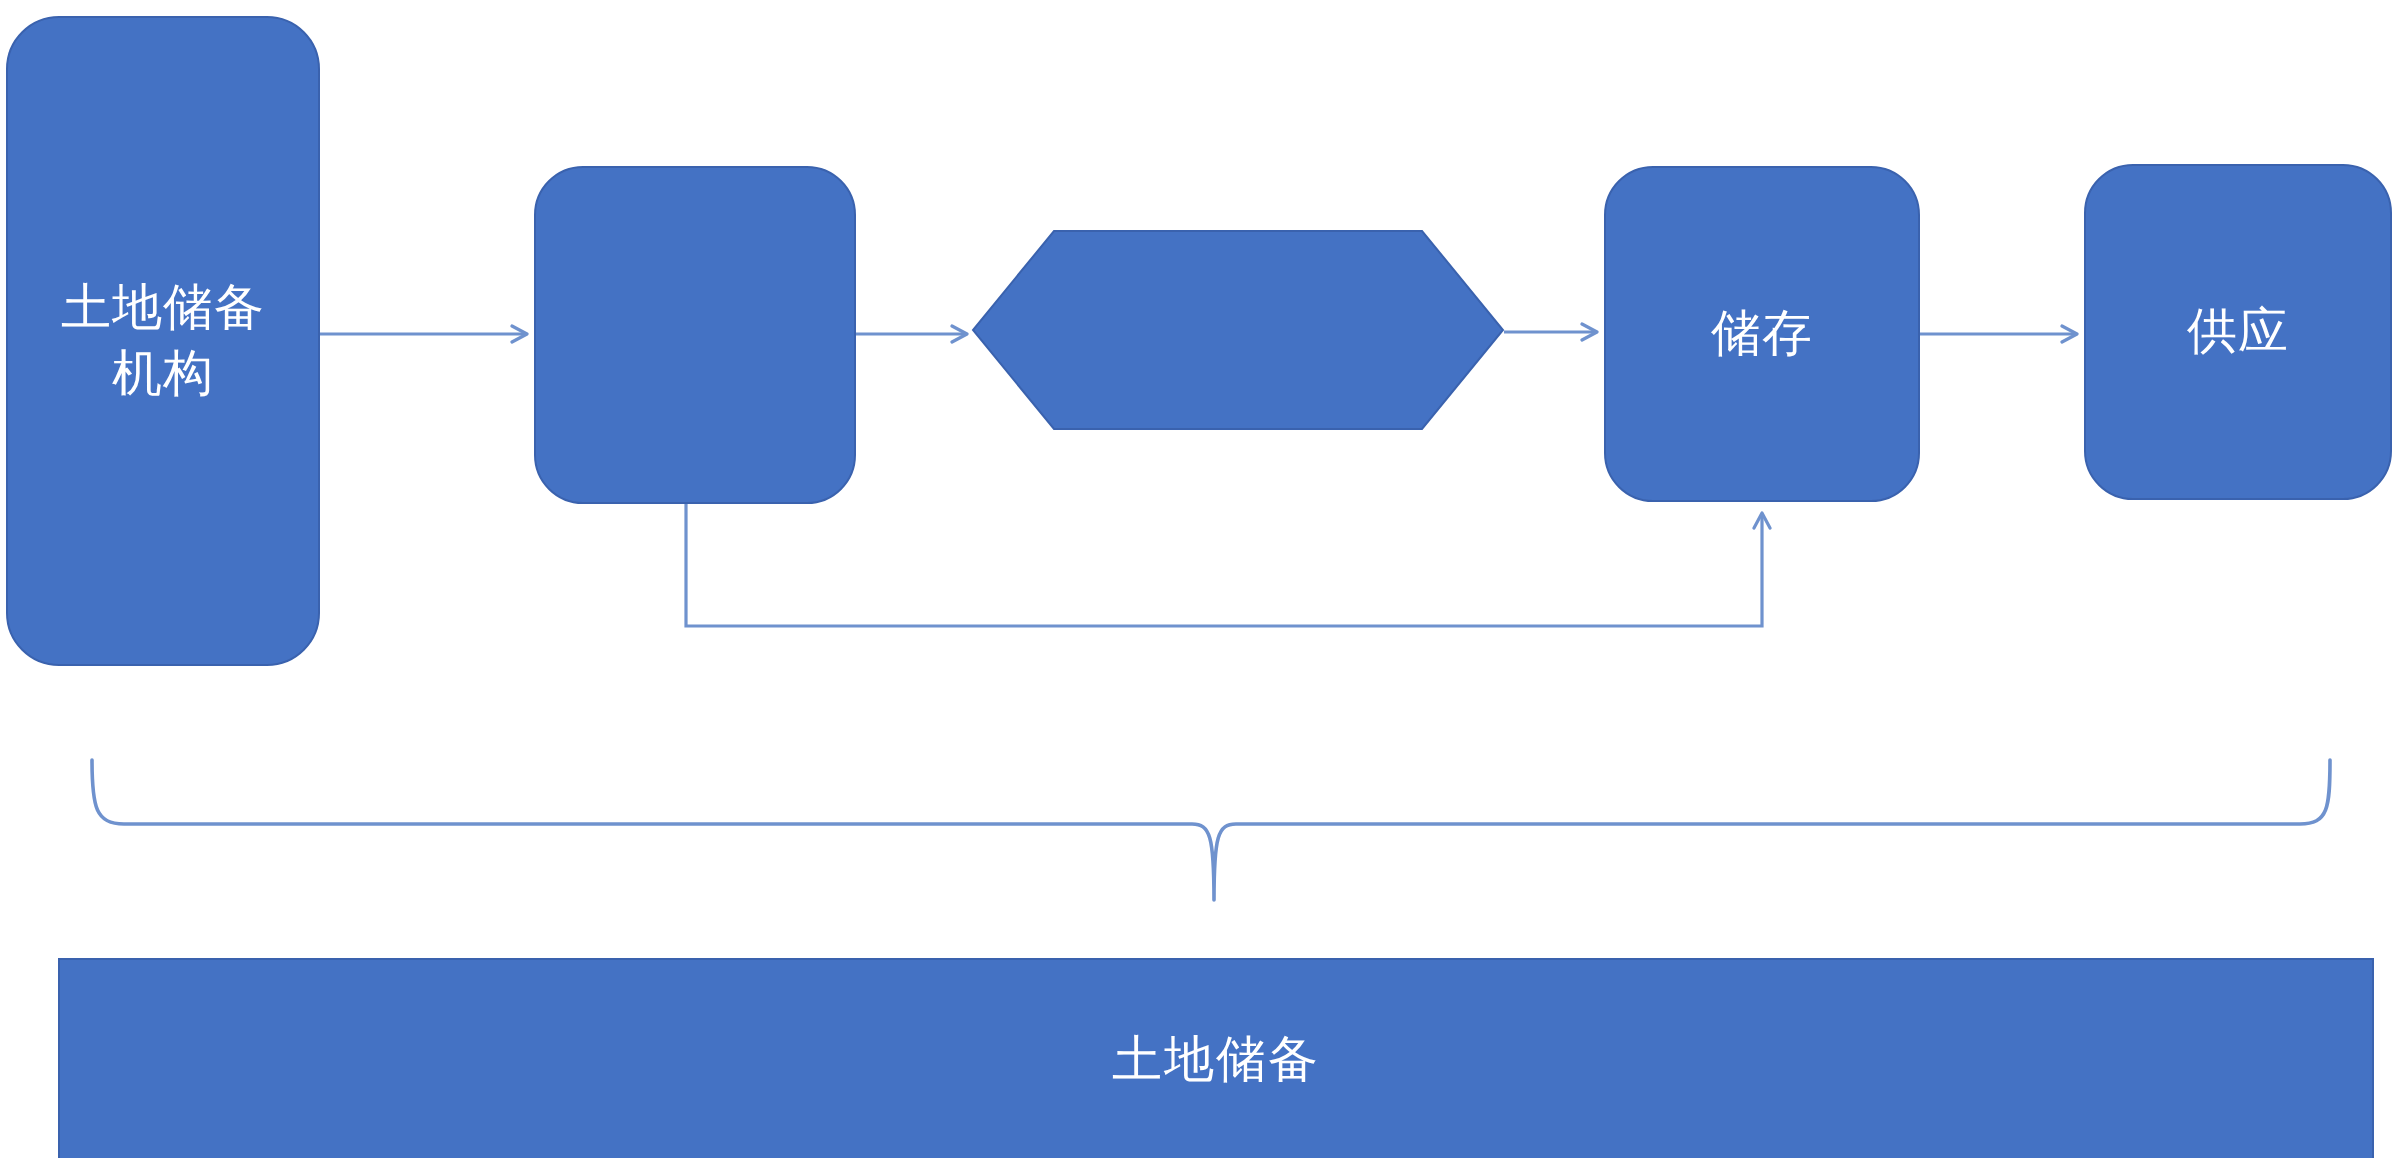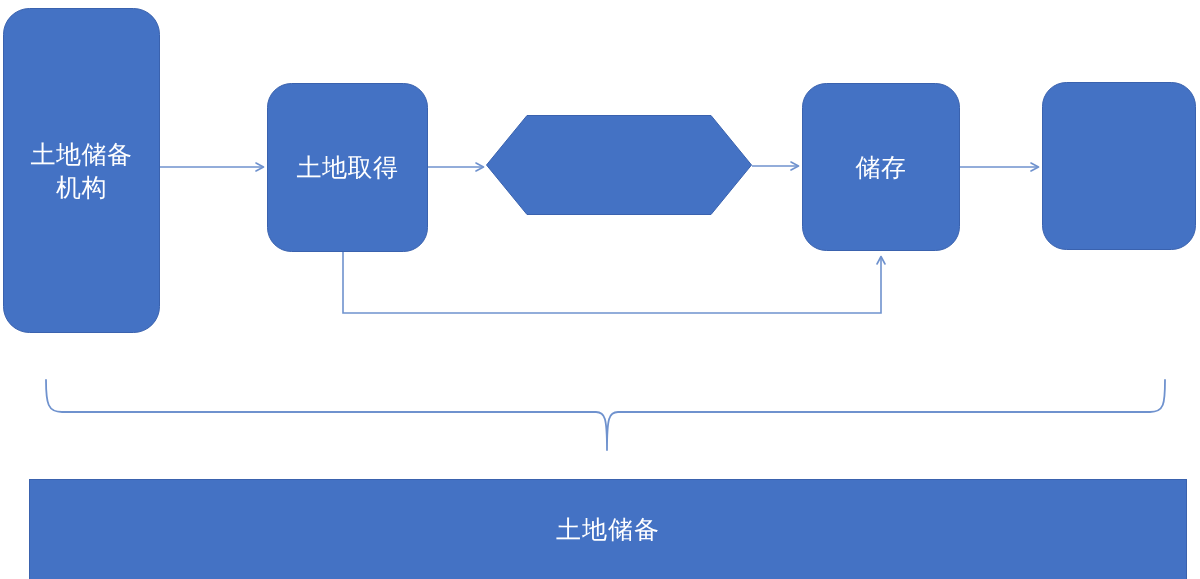--- a/index.html
+++ b/index.html
@@ -93,21 +93,21 @@
              L596,412
              C605,412 607,418 607,450
              C607,418 609,412 618,412
              L1150,412
              C1164,412 1165,404 1165,380" fill="none" stroke="#6F92CE" stroke-width="1.8" stroke-linecap="round" stroke-linejoin="round"></path>
   </svg>
 
   <div class="node-label" style="left:3px; top:8px; width:157px; height:325px;">土地储备
 机构</div>
 
-  <div class="node-label" style="left:267px; top:83px; width:161px; height:169px;">土地取得</div>
 
 
   <div class="node-label" style="left:802px; top:83px; width:158px; height:168px;">储存</div>
 
+  <div class="node-label" style="left:1042px; top:82px; width:154px; height:168px;">供应</div>
 
   <div class="banner-label" style="left:29px; top:479px; width:1158px; height:100px;">土地储备</div>
 
 </div>
 
 </body></html>

